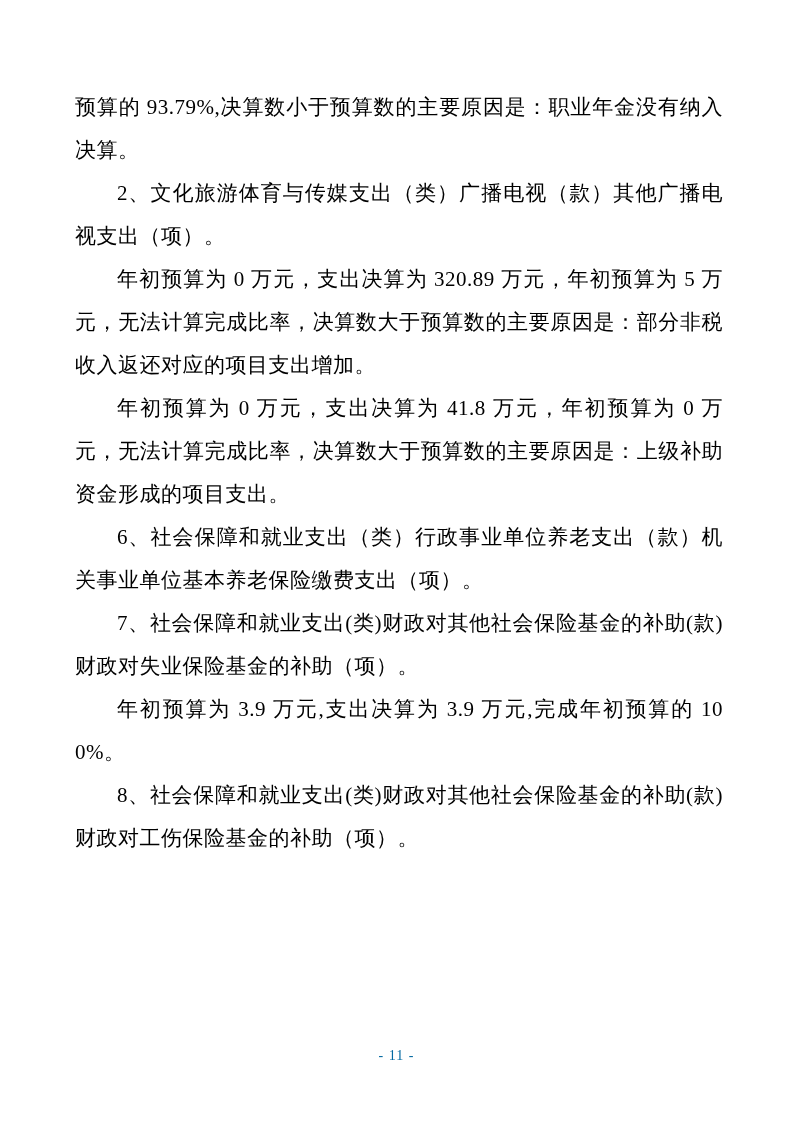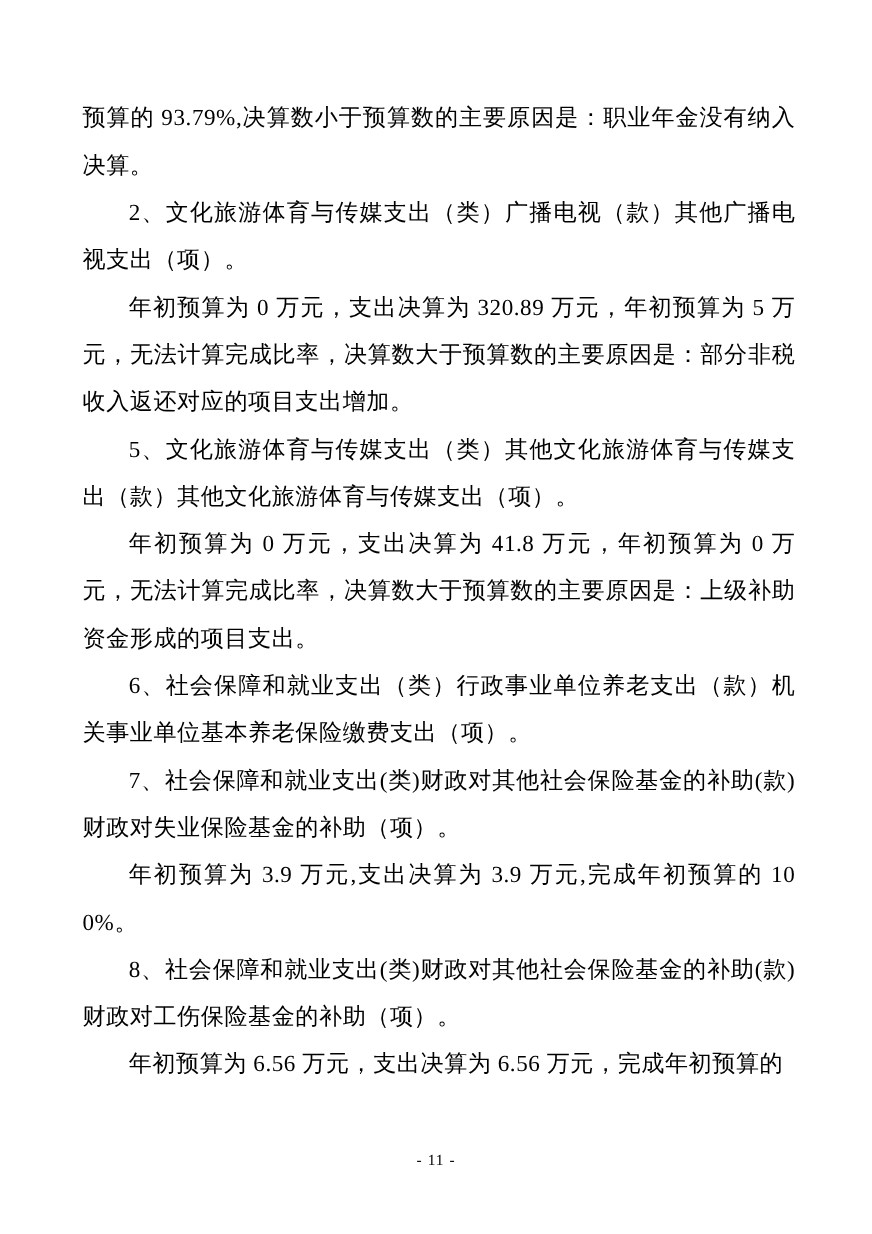--- a/index.html
+++ b/index.html
@@ -40,33 +40,31 @@
     text-indent: 2em;
   }
   .footer {
     position: absolute;
     bottom: 58px;
     left: 0;
     width: 100%;
     text-align: center;
     font-size: 14px;
     letter-spacing: 1px;
-    color: #000000;
+    color: #0369a1;
   }
 </style>
 </head>
 <body>
 
 <div class="page">
   <div class="content" id="doc-content">
       <p>预算的 93.79%,决算数小于预算数的主要原因是：职业年金没有纳入决算。</p>
       <p class="indent">2、文化旅游体育与传媒支出（类）广播电视（款）其他广播电视支出（项）。</p>
       <p class="indent">年初预算为 0 万元，支出决算为 320.89 万元，年初预算为 5 万元，无法计算完成比率，决算数大于预算数的主要原因是：部分非税收入返还对应的项目支出增加。</p>
-      <p class="indent">5、文化旅游体育与传媒支出（类）其他文化旅游体育与传媒支出（款）其他文化旅游体育与传媒支出（项）。</p>
       <p class="indent">年初预算为 0 万元，支出决算为 41.8 万元，年初预算为 0 万元，无法计算完成比率，决算数大于预算数的主要原因是：上级补助资金形成的项目支出。</p>
       <p class="indent">6、社会保障和就业支出（类）行政事业单位养老支出（款）机关事业单位基本养老保险缴费支出（项）。</p>
       <p class="indent">7、社会保障和就业支出(类)财政对其他社会保险基金的补助(款)财政对失业保险基金的补助（项）。</p>
       <p class="indent">年初预算为 3.9 万元,支出决算为 3.9 万元,完成年初预算的 100%。</p>
       <p class="indent">8、社会保障和就业支出(类)财政对其他社会保险基金的补助(款)财政对工伤保险基金的补助（项）。</p>
-      <p class="indent">年初预算为 6.56 万元，支出决算为 6.56 万元，完成年初预算的</p>
     </div>
   <div class="footer">- 11 -</div>
 </div>
 
 </body></html>

